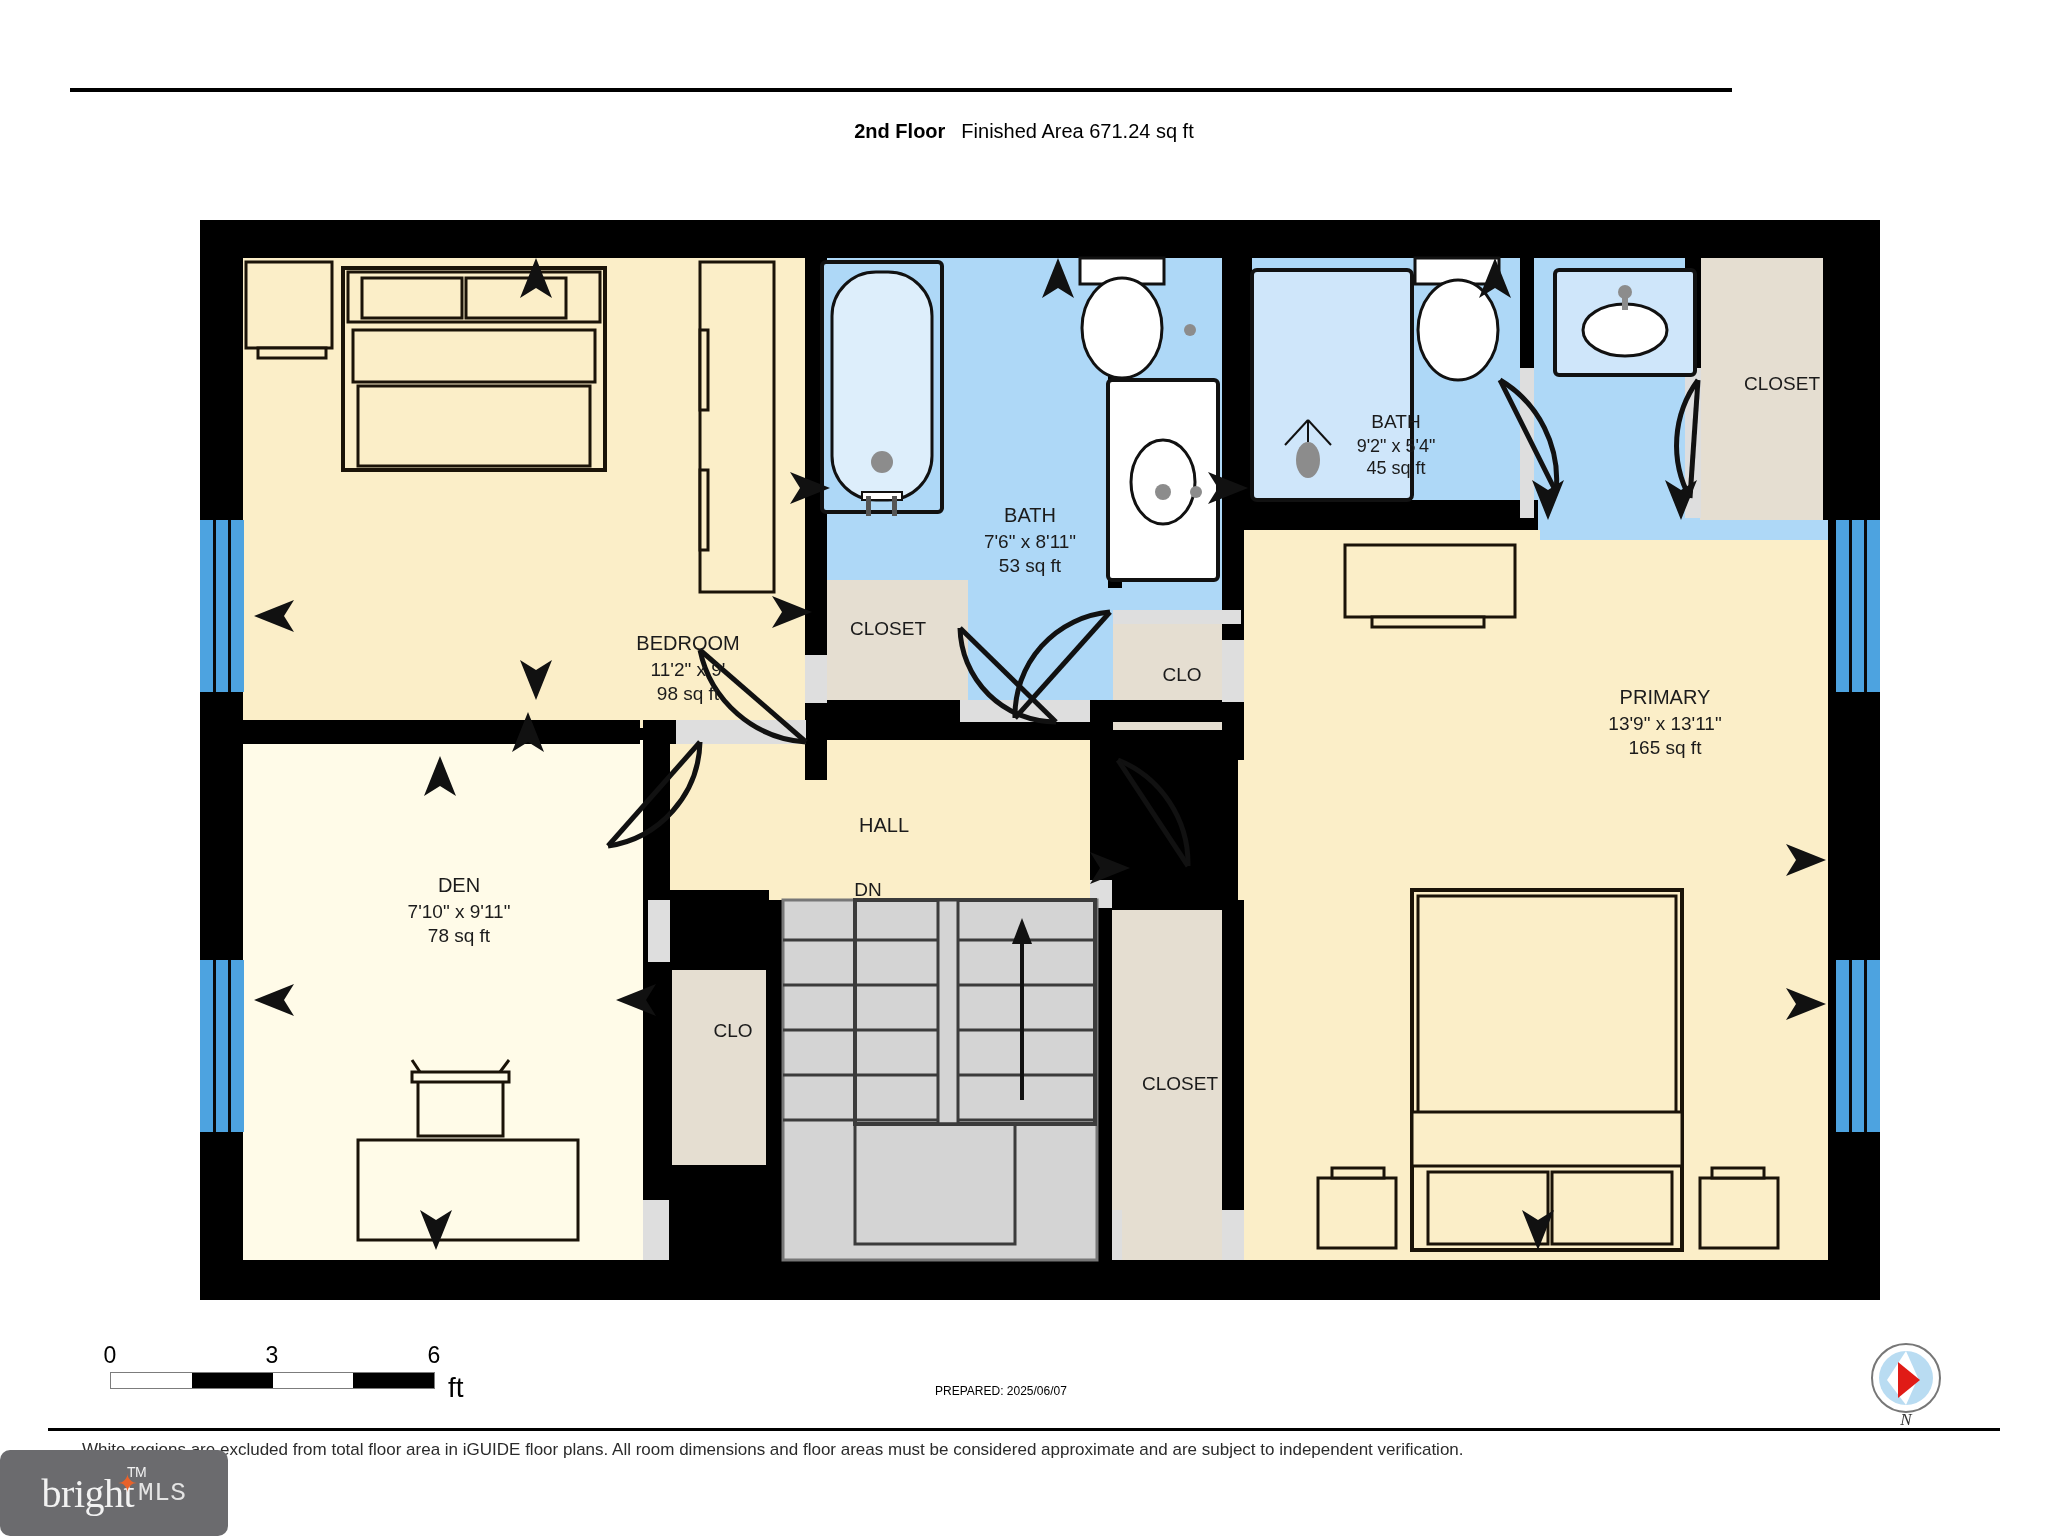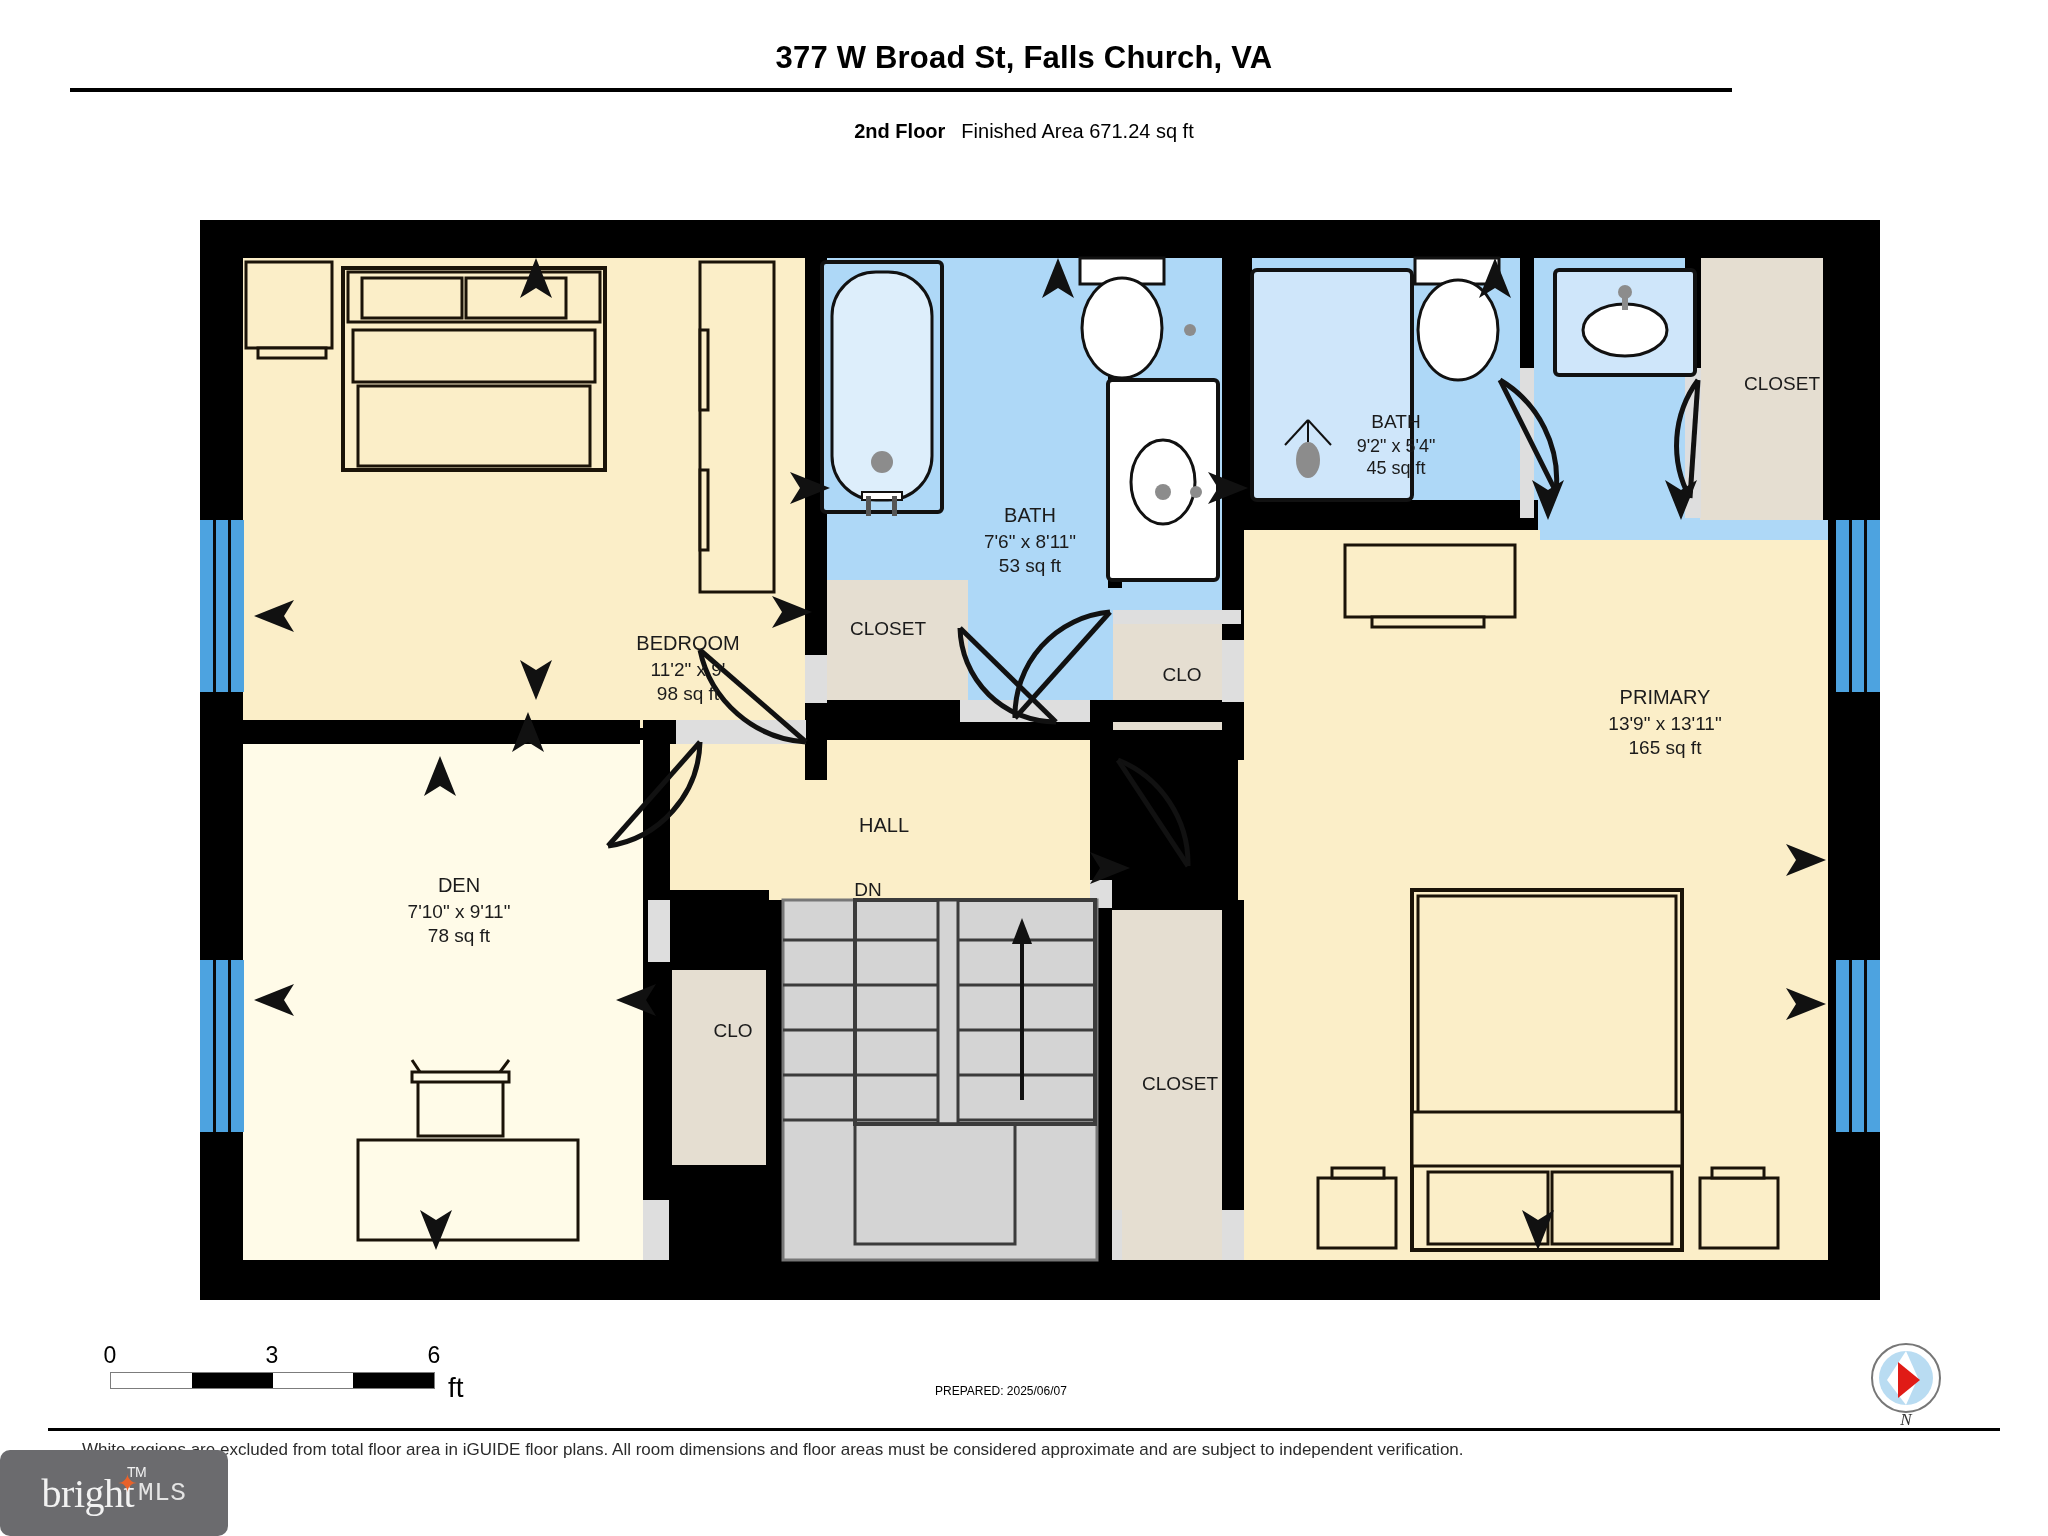--- a/index.html
+++ b/index.html
@@ -166,21 +166,20 @@
     color: #333;
   }
 
   
 </style>
 </head>
 <body>
 
 <div id="page">
 
-  <div class="title">377 W Broad St, Falls Church, VA</div>
   <div class="title-rule"></div>
 
   <div class="subtitle">
     <b>2nd Floor</b><span class="sep"></span><span>Finished Area 671.24 sq ft</span>
   </div>
 
   <svg id="plan" viewBox="0 0 2048 1536">
 
     <rect x="200" y="220" width="1680" height="1080" fill="#000000"></rect>
 

